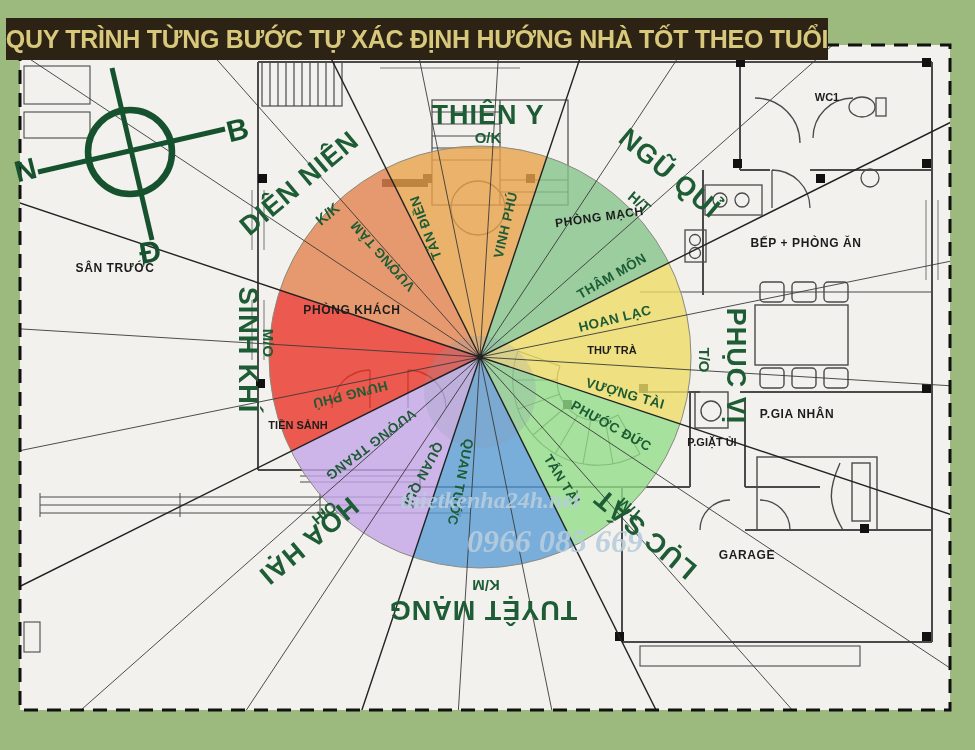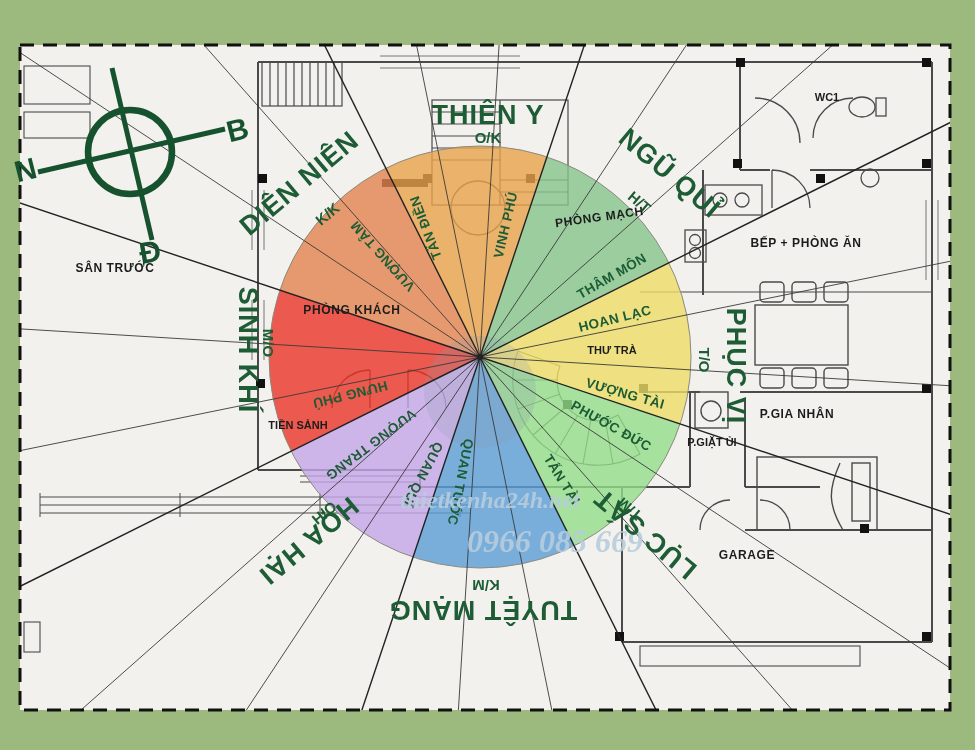--- a/index.html
+++ b/index.html
@@ -245,14 +245,17 @@
     <g>
       <circle cx="130" cy="152" r="42" fill="none" stroke="#17522e" stroke-width="6.5"></circle>
       <line x1="38" y1="172" x2="225" y2="129" stroke="#17522e" stroke-width="5"></line>
       <line x1="112" y1="68" x2="152" y2="240" stroke="#17522e" stroke-width="5"></line>
       <text class="compass-letter" transform="translate(240,140) rotate(-14)" text-anchor="middle">B</text>
       <text class="compass-letter" transform="translate(28,180) rotate(-14)" text-anchor="middle">N</text>
       <text class="compass-letter" transform="translate(152,262) rotate(-10)" text-anchor="middle">Đ</text>
     </g>
   </svg>
 
+  <div class="title-bar">
+    <span>QUY TRÌNH TỪNG BƯỚC TỰ XÁC ĐỊNH HƯỚNG NHÀ TỐT THEO TUỔI</span>
+  </div>
 
 </div>
 
 </body></html>

